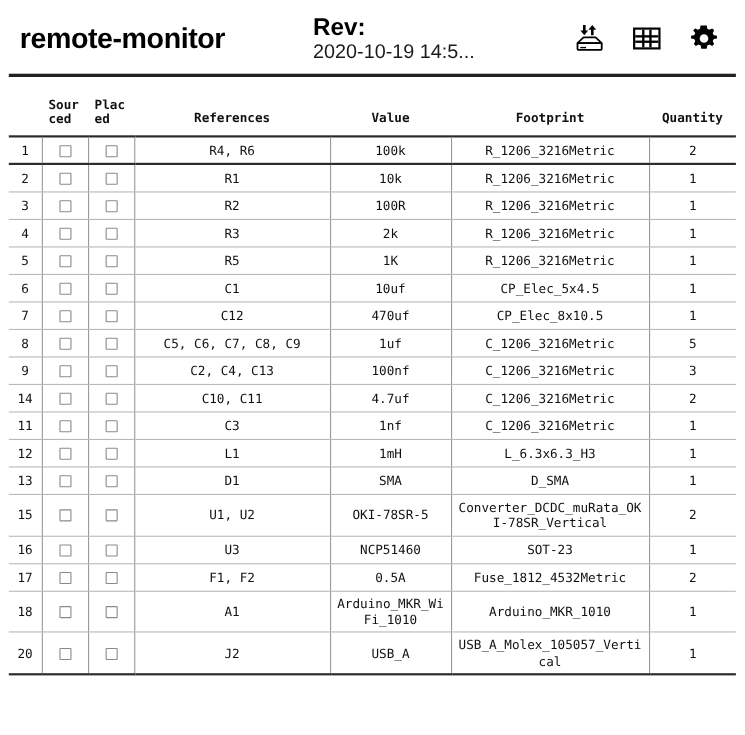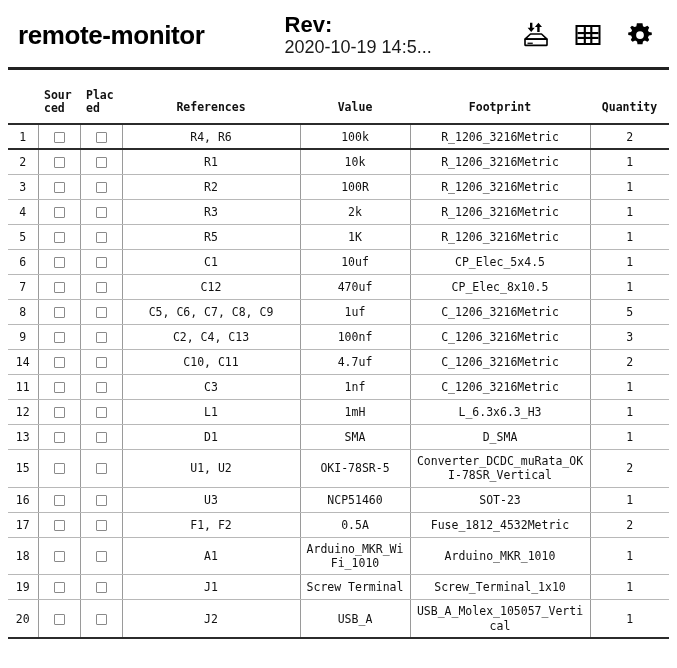--- a/index.html
+++ b/index.html
@@ -384,29 +384,20 @@
           <tr>
             <td class="t-num">18</td>
             <td class="t-check"><span class="cb"></span></td>
             <td class="t-check"><span class="cb"></span></td>
             <td class="t-ref">A1</td>
             <td class="t-val">Arduino_MKR_WiFi_1010</td>
             <td class="t-fp">Arduino_MKR_1010</td>
             <td class="t-qty">1</td>
           </tr>
           <tr>
-            <td class="t-num">19</td>
-            <td class="t-check"><span class="cb"></span></td>
-            <td class="t-check"><span class="cb"></span></td>
-            <td class="t-ref">J1</td>
-            <td class="t-val">Screw Terminal</td>
-            <td class="t-fp">Screw_Terminal_1x10</td>
-            <td class="t-qty">1</td>
-          </tr>
-          <tr>
             <td class="t-num">20</td>
             <td class="t-check"><span class="cb"></span></td>
             <td class="t-check"><span class="cb"></span></td>
             <td class="t-ref">J2</td>
             <td class="t-val">USB_A</td>
             <td class="t-fp">USB_A_Molex_105057_Vertical</td>
             <td class="t-qty">1</td>
           </tr>
         </tbody>
     </table>

